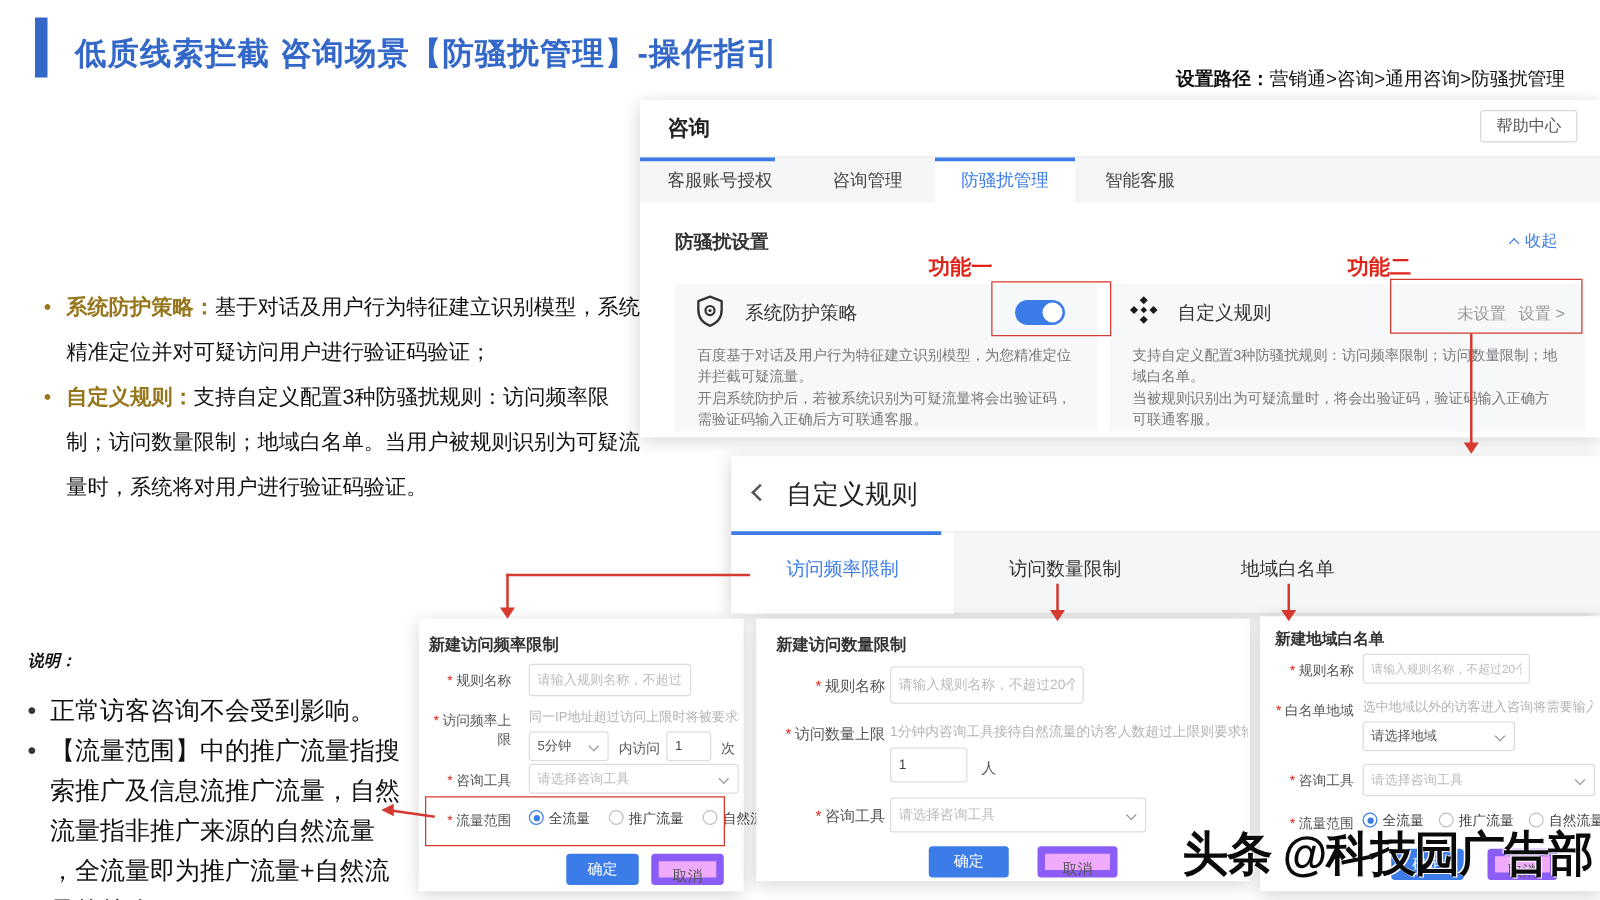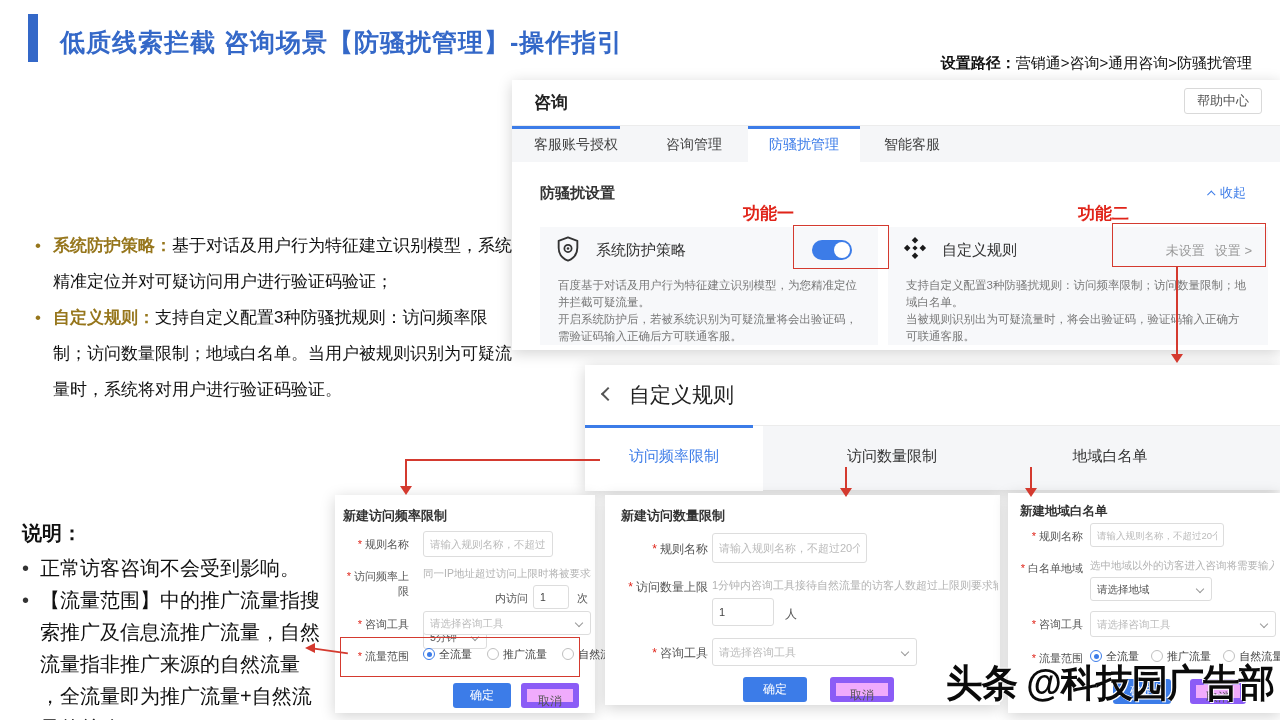--- a/index.html
+++ b/index.html
@@ -54,21 +54,21 @@
   .cardA .card-desc { width:300px; } .cardB .card-desc { width:344px; }
   .redbox { position:absolute; border:1.5px solid #d43a2f; z-index:5; }
   .rbA { left:281px; top:145px; width:96px; height:44px; }
   .rbB { left:600px; top:143px; width:154px; height:44px; }
 
   
   .rules { left:585px; top:365px; width:695px; height:125px; }
   .rules-head { position:absolute; left:0; top:0; width:100%; height:60px; }
   .back-chev { position:absolute; left:18px; top:24px; width:10px; height:10px; border-left:2px solid #555; border-bottom:2px solid #555; transform:rotate(45deg); cursor:pointer; }
   .rules-title { position:absolute; left:44px; top:16px; font-size:21px; color:#222; }
-  .rtabs { position:absolute; left:0; top:60px; width:695px; height:65px; background:#f5f6f8; border-top:1px solid #ececec; display:flex;gap:40px; }
+  .rtabs { position:absolute; left:0; top:60px; width:695px; height:65px; background:#f5f6f8; border-top:1px solid #ececec; display:flex; }
   .rtab { width:178px; height:65px; line-height:60px; text-align:center; font-size:15px; color:#333; cursor:pointer; }
   .rtab.active { background:#fff; color:#3c7ce8; }
   .rules .s1 { left:0; width:168px; top:60px; }
 
   
   .dlg-title { position:absolute; font-size:13px; font-weight:bold; color:#333; }
   .fld-label { position:absolute; font-size:11px; color:#555; text-align:right; }
   .req { color:#e02419; margin-right:3px; }
   .hint { position:absolute; font-size:10.5px; color:#b3b3b3; white-space:nowrap; overflow:hidden; }
   .ipt { position:absolute; border:1px solid #ddd; border-radius:3px; font-size:10.5px; color:#444; padding:0 6px; background:#fff; font-family:inherit; }
@@ -86,21 +86,21 @@
   .btn-ok { background:#3c7ce8; color:#fff; }
   .btn-cancel { background:#f0abfc; color:#555; border:6px solid #8b5cf6; }
 
   .dlg-freq { left:335px; top:495px; width:260px; height:218px; }
   .dlg-count { left:605px; top:495px; width:395px; height:210px; }
   .dlg-region { left:1008px; top:493px; width:272px; height:220px; }
   .rb-scope { left:5px; top:142px; width:240px; height:40px; }
 
   
   .note { position:absolute; left:22px; top:520px; width:302px; color:#111; }
-  .note-title { font-size:20px; font-weight:bold; margin-bottom:5px; }
+  .note-title { font-size:13px; font-weight:bold; margin-bottom:15px;font-style:italic; }
   .note .nb { position:relative; padding-left:18px; font-size:20px; line-height:32px; }
   .note .nb::before { content:"•"; position:absolute; left:0; top:0; color:#333; }
 
   
   .rline { position:absolute; background:#d43a2f; z-index:6; }
   .rhead-down { position:absolute; width:0; height:0; border-left:6px solid transparent; border-right:6px solid transparent; border-top:9px solid #d43a2f; z-index:6; }
   .rhead-left { position:absolute; width:0; height:0; border-top:5px solid transparent; border-bottom:5px solid transparent; border-right:10px solid #d43a2f; z-index:6; }
 
   
   .watermark { position:absolute; left:946px; top:658px; font-size:38px; font-weight:900; color:#0a0a0a; letter-spacing:-1px; z-index:20; white-space:nowrap;
@@ -186,21 +186,21 @@
     </div>
     <div class="bluestrip s1"></div>
   </section>
 
   <section class="dialog dlg-freq">
     <div class="dlg-title" style="left:8px; top:12px;">新建访问频率限制</div>
     <div class="fld-label" style="left:8px; top:42px; width:66px;"><span class="req">*</span><span>规则名称</span></div>
     <input class="ipt" style="left: 88px; top: 36px; width: 130px; height: 26px;" placeholder="请输入规则名称，不超过20个字符">
     <div class="fld-label" style="left:2px; top:74px; width:72px;"><span class="req">*</span><span>访问频率上限</span></div>
     <div class="hint" style="left:88px; top:72px; width:168px;">同一IP地址超过访问上限时将被要求输入验证码</div>
-    <div class="sel" style="left:88px; top:90px; width:64px; height:24px; color:#555;margin-top:40px;"><span>5分钟</span><span class="chev"></span></div>
+    <div class="sel" style="left:88px; top:90px; width:64px; height:24px; color:#555;"><span>5分钟</span><span class="chev"></span></div>
     <div class="inline-txt" style="left:160px; top:96px;">内访问</div>
     <input class="ipt" style="left: 198px; top: 90px; width: 36px; height: 24px;" value="1">
     <div class="inline-txt" style="left:242px; top:96px;">次</div>
     <div class="fld-label" style="left:8px; top:122px; width:66px;"><span class="req">*</span><span>咨询工具</span></div>
     <div class="sel" style="left:88px; top:116px; width:168px; height:24px;"><span>请选择咨询工具</span><span class="chev"></span></div>
     <div class="fld-label" style="left:8px; top:154px; width:66px;"><span class="req">*</span><span>流量范围</span></div>
     <div class="radio-row" style="left:88px; top:152px;">
       <span class="opt"><span class="radio checked"></span><span>全流量</span></span>
       <span class="opt"><span class="radio"></span><span>推广流量</span></span>
       <span class="opt"><span class="radio"></span><span>自然流量</span></span>

